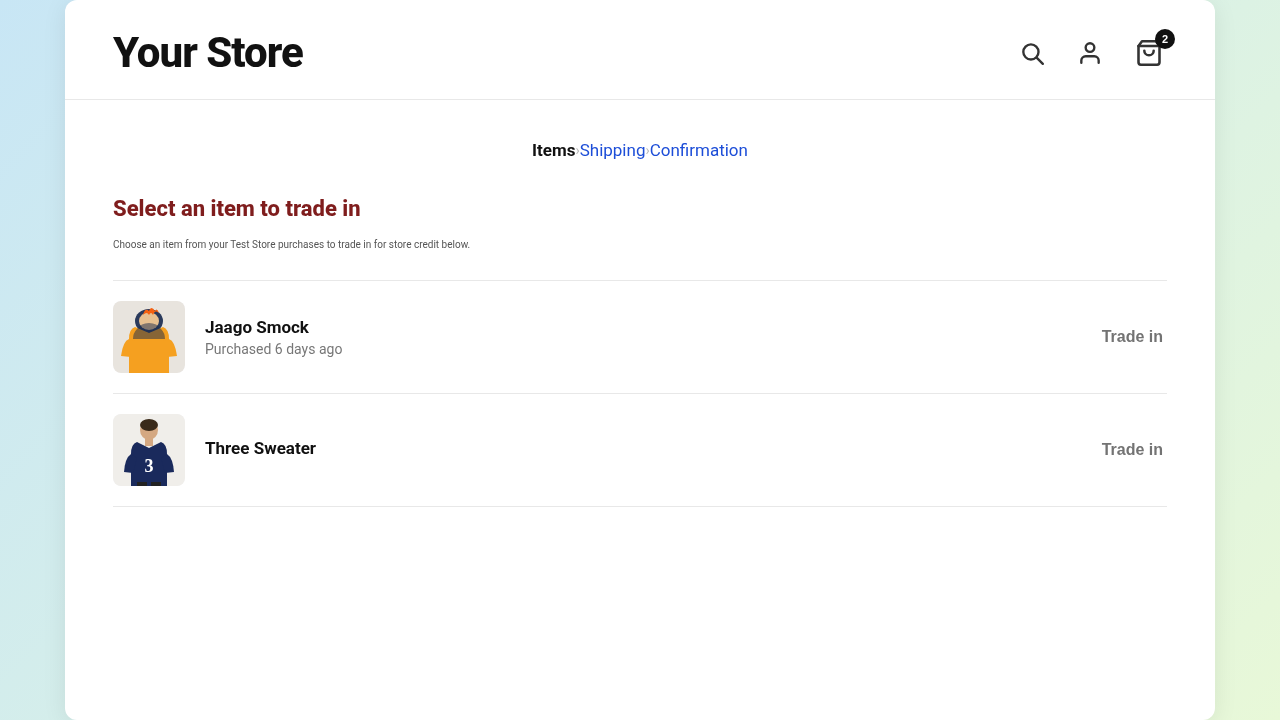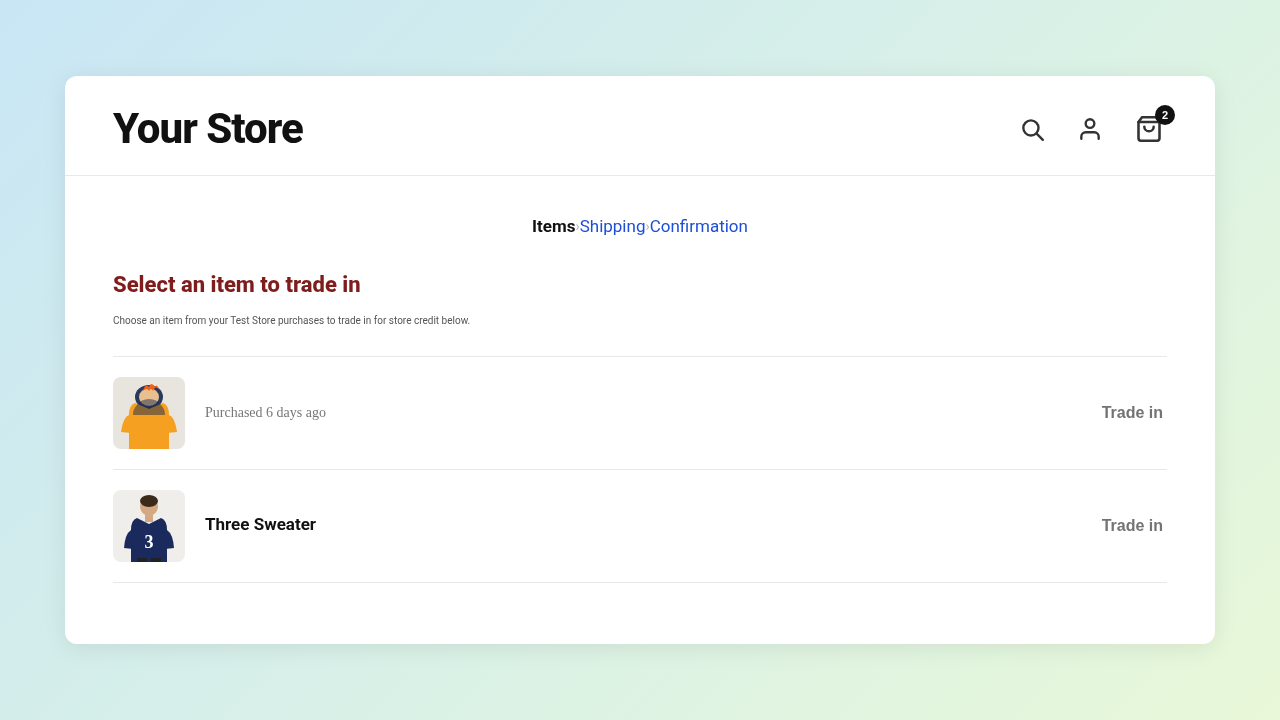--- a/index.html
+++ b/index.html
@@ -10,21 +10,21 @@
       overflow: hidden;
       font-family: -apple-system, BlinkMacSystemFont, 'Segoe UI', Roboto, sans-serif;
       background: linear-gradient(135deg, #c8e6f5 0%, #d8f0e8 50%, #e8f8d8 100%);
       display: flex;
       align-items: center;
       justify-content: center;
     }
 
     .main-card {
       width: 1150px;
-      height: 568px;
+      height: 720px;
       background: #fff;
       border-radius: 12px;
       box-shadow: 0 4px 24px rgba(0,0,0,0.08);
       overflow: hidden;
       display: flex;
       flex-direction: column;
     }
 
     
     .header {
@@ -175,21 +175,20 @@
     .item-name {
       font-size: 17px;
       font-weight: 700;
       color: #111;
       margin-bottom: 4px;
     }
 
     .item-date {
       font-size: 14px;
       color: #777;
-      font-family: Liberation Serif, serif;
     }
 
     .trade-in-btn {
       background: none;
       border: none;
       color: #737373;
       font-size: 16px;
       font-weight: 700;
       cursor: pointer;
       padding: 8px 4px;
@@ -260,20 +259,21 @@
           <path d="M56 38 Q62 40 64 55 L54 56 L50 40 Z" fill="#f5a020"></path>
 
           <ellipse cx="36" cy="20" rx="10" ry="9" fill="#e8c090"></ellipse>
 
           <path d="M30 14 Q32 6 36 10 Q38 4 42 10 Q44 6 46 12 Q42 8 40 14 Q38 10 36 14 Q34 10 30 14 Z" fill="#f56010"></path>
 
           <path d="M24 28 Q20 32 20 38 L52 38 Q52 32 48 28 Q44 22 36 22 Q28 22 24 28 Z" fill="#1a2a4c" opacity="0.5"></path>
         </svg>
       </div>
       <div class="item-info">
+        <div class="item-name">Jaago Smock</div>
         <div class="item-date">Purchased 6 days ago</div>
       </div>
       <button class="trade-in-btn">Trade in</button>
     </div>
 
     <div class="item-row">
       <div class="item-image sweater-img">
 
         <svg width="72" height="72" viewBox="0 0 72 72">
           <rect width="72" height="72" fill="#f0eeea" rx="8"></rect>

